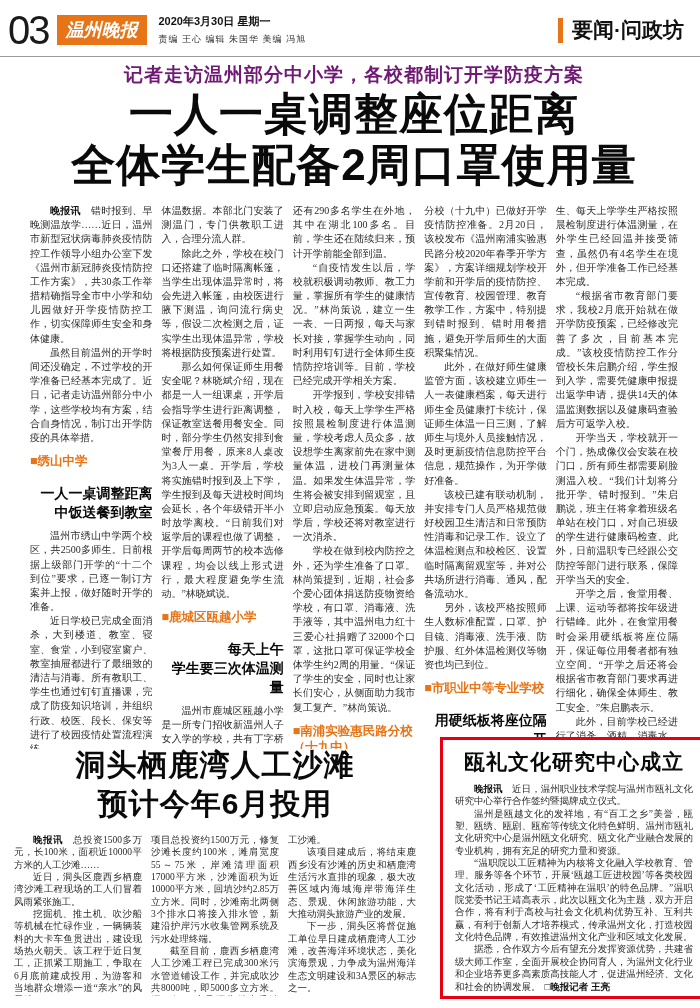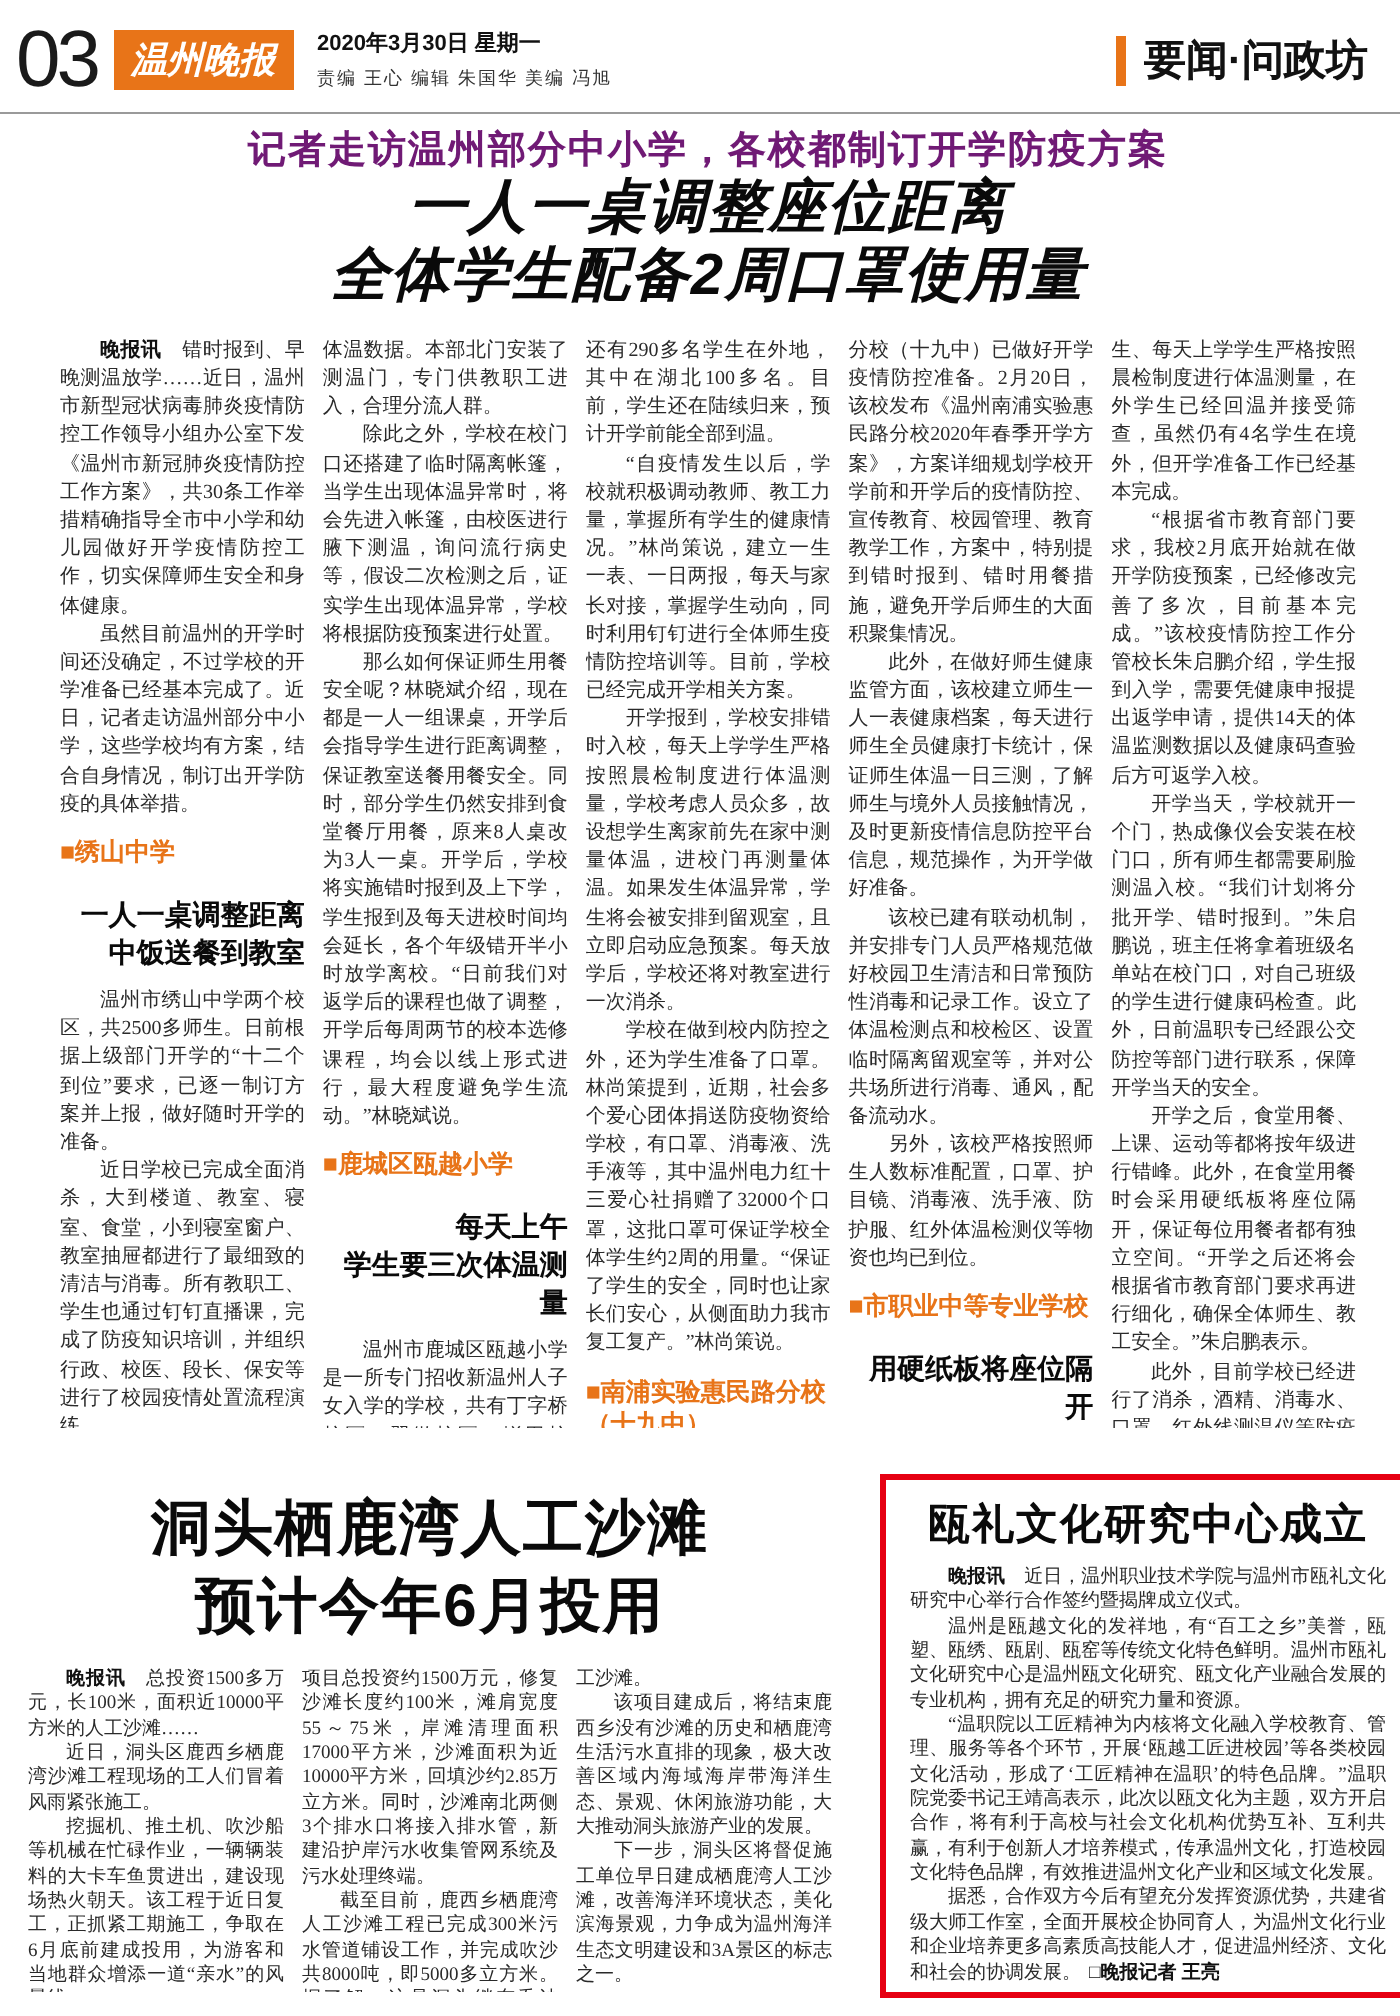--- a/index.html
+++ b/index.html
@@ -14,22 +14,22 @@
   .meta .date{font-size:11px;font-weight:bold;color:#111;}
   .meta .credits{font-size:9px;color:#333;margin-top:4px;letter-spacing:1px;}
   .section-right{margin-left:auto;display:flex;align-items:center;font-family:"Liberation Sans",sans-serif;
         font-weight:bold;font-size:21px;color:#111;padding-left:21px;}
   .bar{width:5px;height:25px;background:var(--accent);margin-right:9px;}
   .header-rule{position:absolute;left:0;right:0;top:56px;border-top:1.5px solid #9a9a9a;}
   
   .main-art{position:absolute;left:30px;top:62px;width:648px;}
   .kicker{text-align:center;font-family:"Liberation Sans",sans-serif;font-weight:bold;font-size:19px;
         letter-spacing:1px;color:#701a75;}
-  .hl{text-align:center;font-family:"Liberation Sans",sans-serif;font-weight:bold;font-size:29px;
-        line-height:1.17;color:#0a0a0a;letter-spacing:1px;font-style:italic;}
+  .hl{text-align:center;font-family:"Liberation Sans",sans-serif;font-weight:bold;font-size:44px;
+        line-height:1.17;color:#0a0a0a;letter-spacing:1px;}
   .cols{display:flex;gap:9px;margin-top:13px;height:545px;overflow:hidden;}
   .col{flex:1;font-size:10px;line-height:1.42;text-align:justify;overflow:hidden;color:#2a2a2a;}
   
   .blk{margin:0;}
   .blk-p,.blk-lead{text-indent:2em;}
   .blk-cont{text-indent:0;}
   .blk b{font-weight:bold;color:#111;}
   .blk-head{font-family:"Liberation Sans",sans-serif;color:var(--accent);font-weight:bold;font-size:12.5px;
         text-indent:0;text-align:left;margin:8px 0 3px;line-height:1.3;}
   .blk-sub{font-family:Liberation Serif, serif;font-weight:bold;font-size:14px;line-height:1.35;

